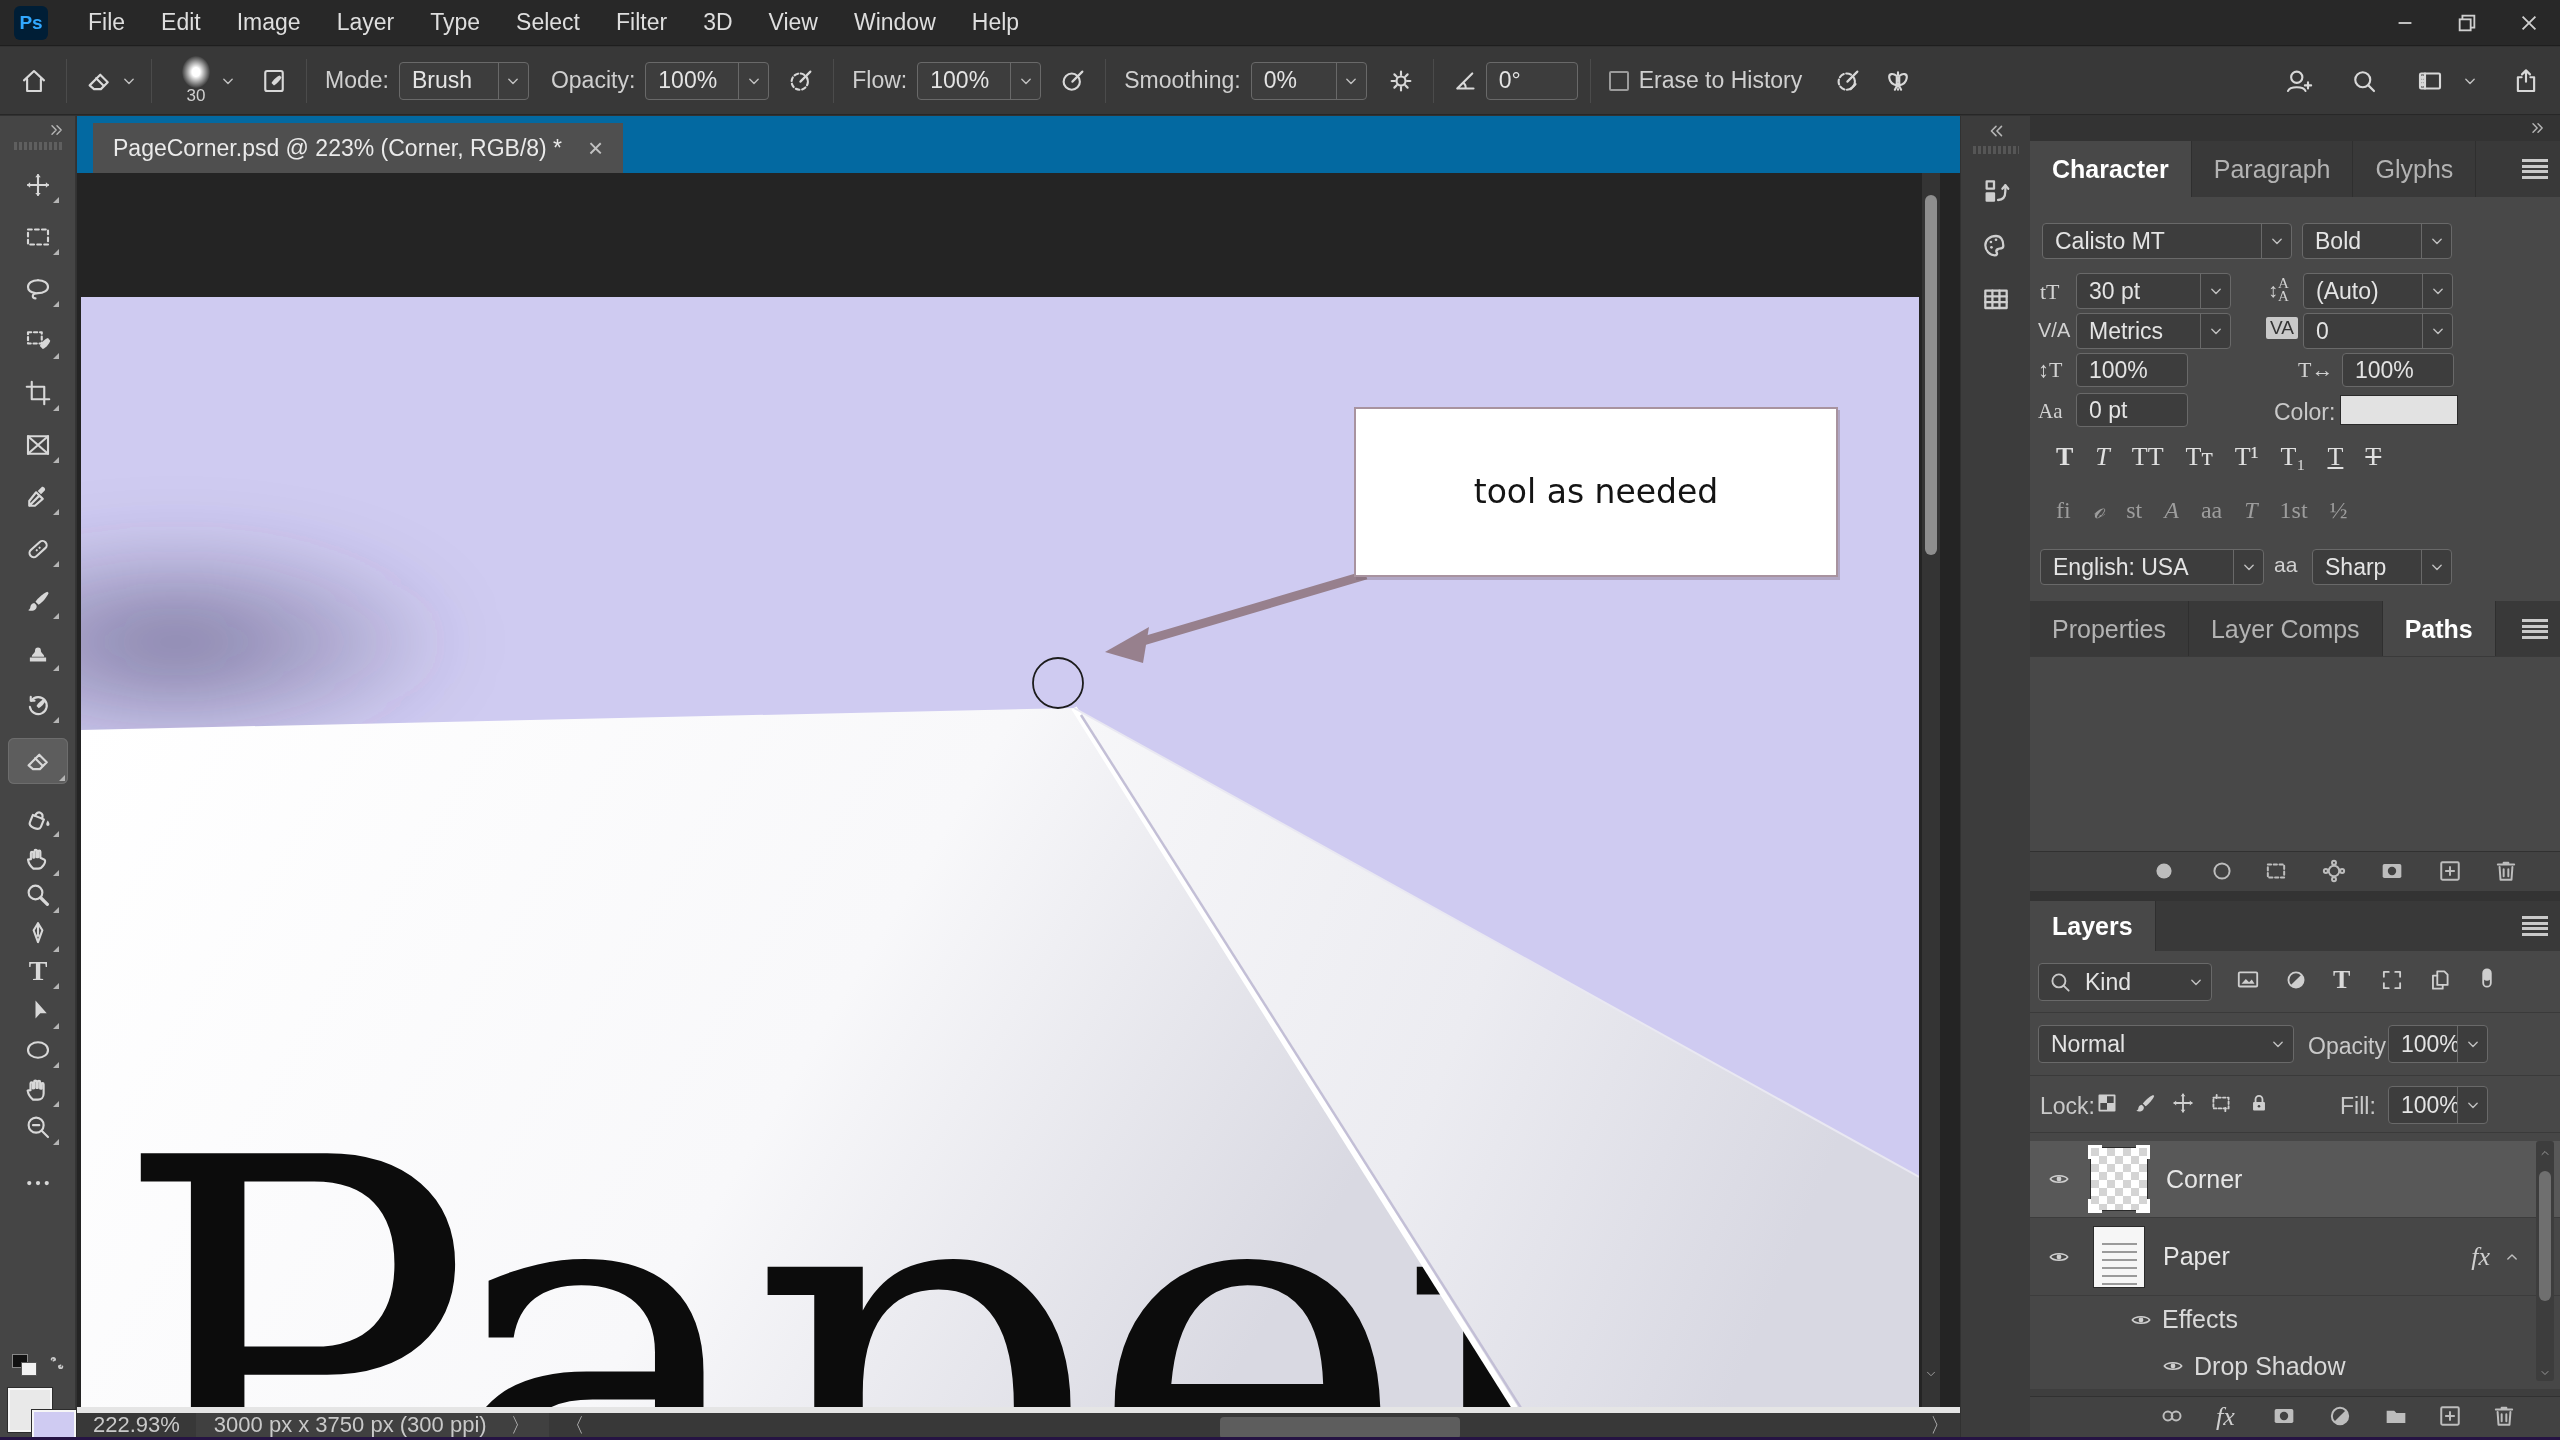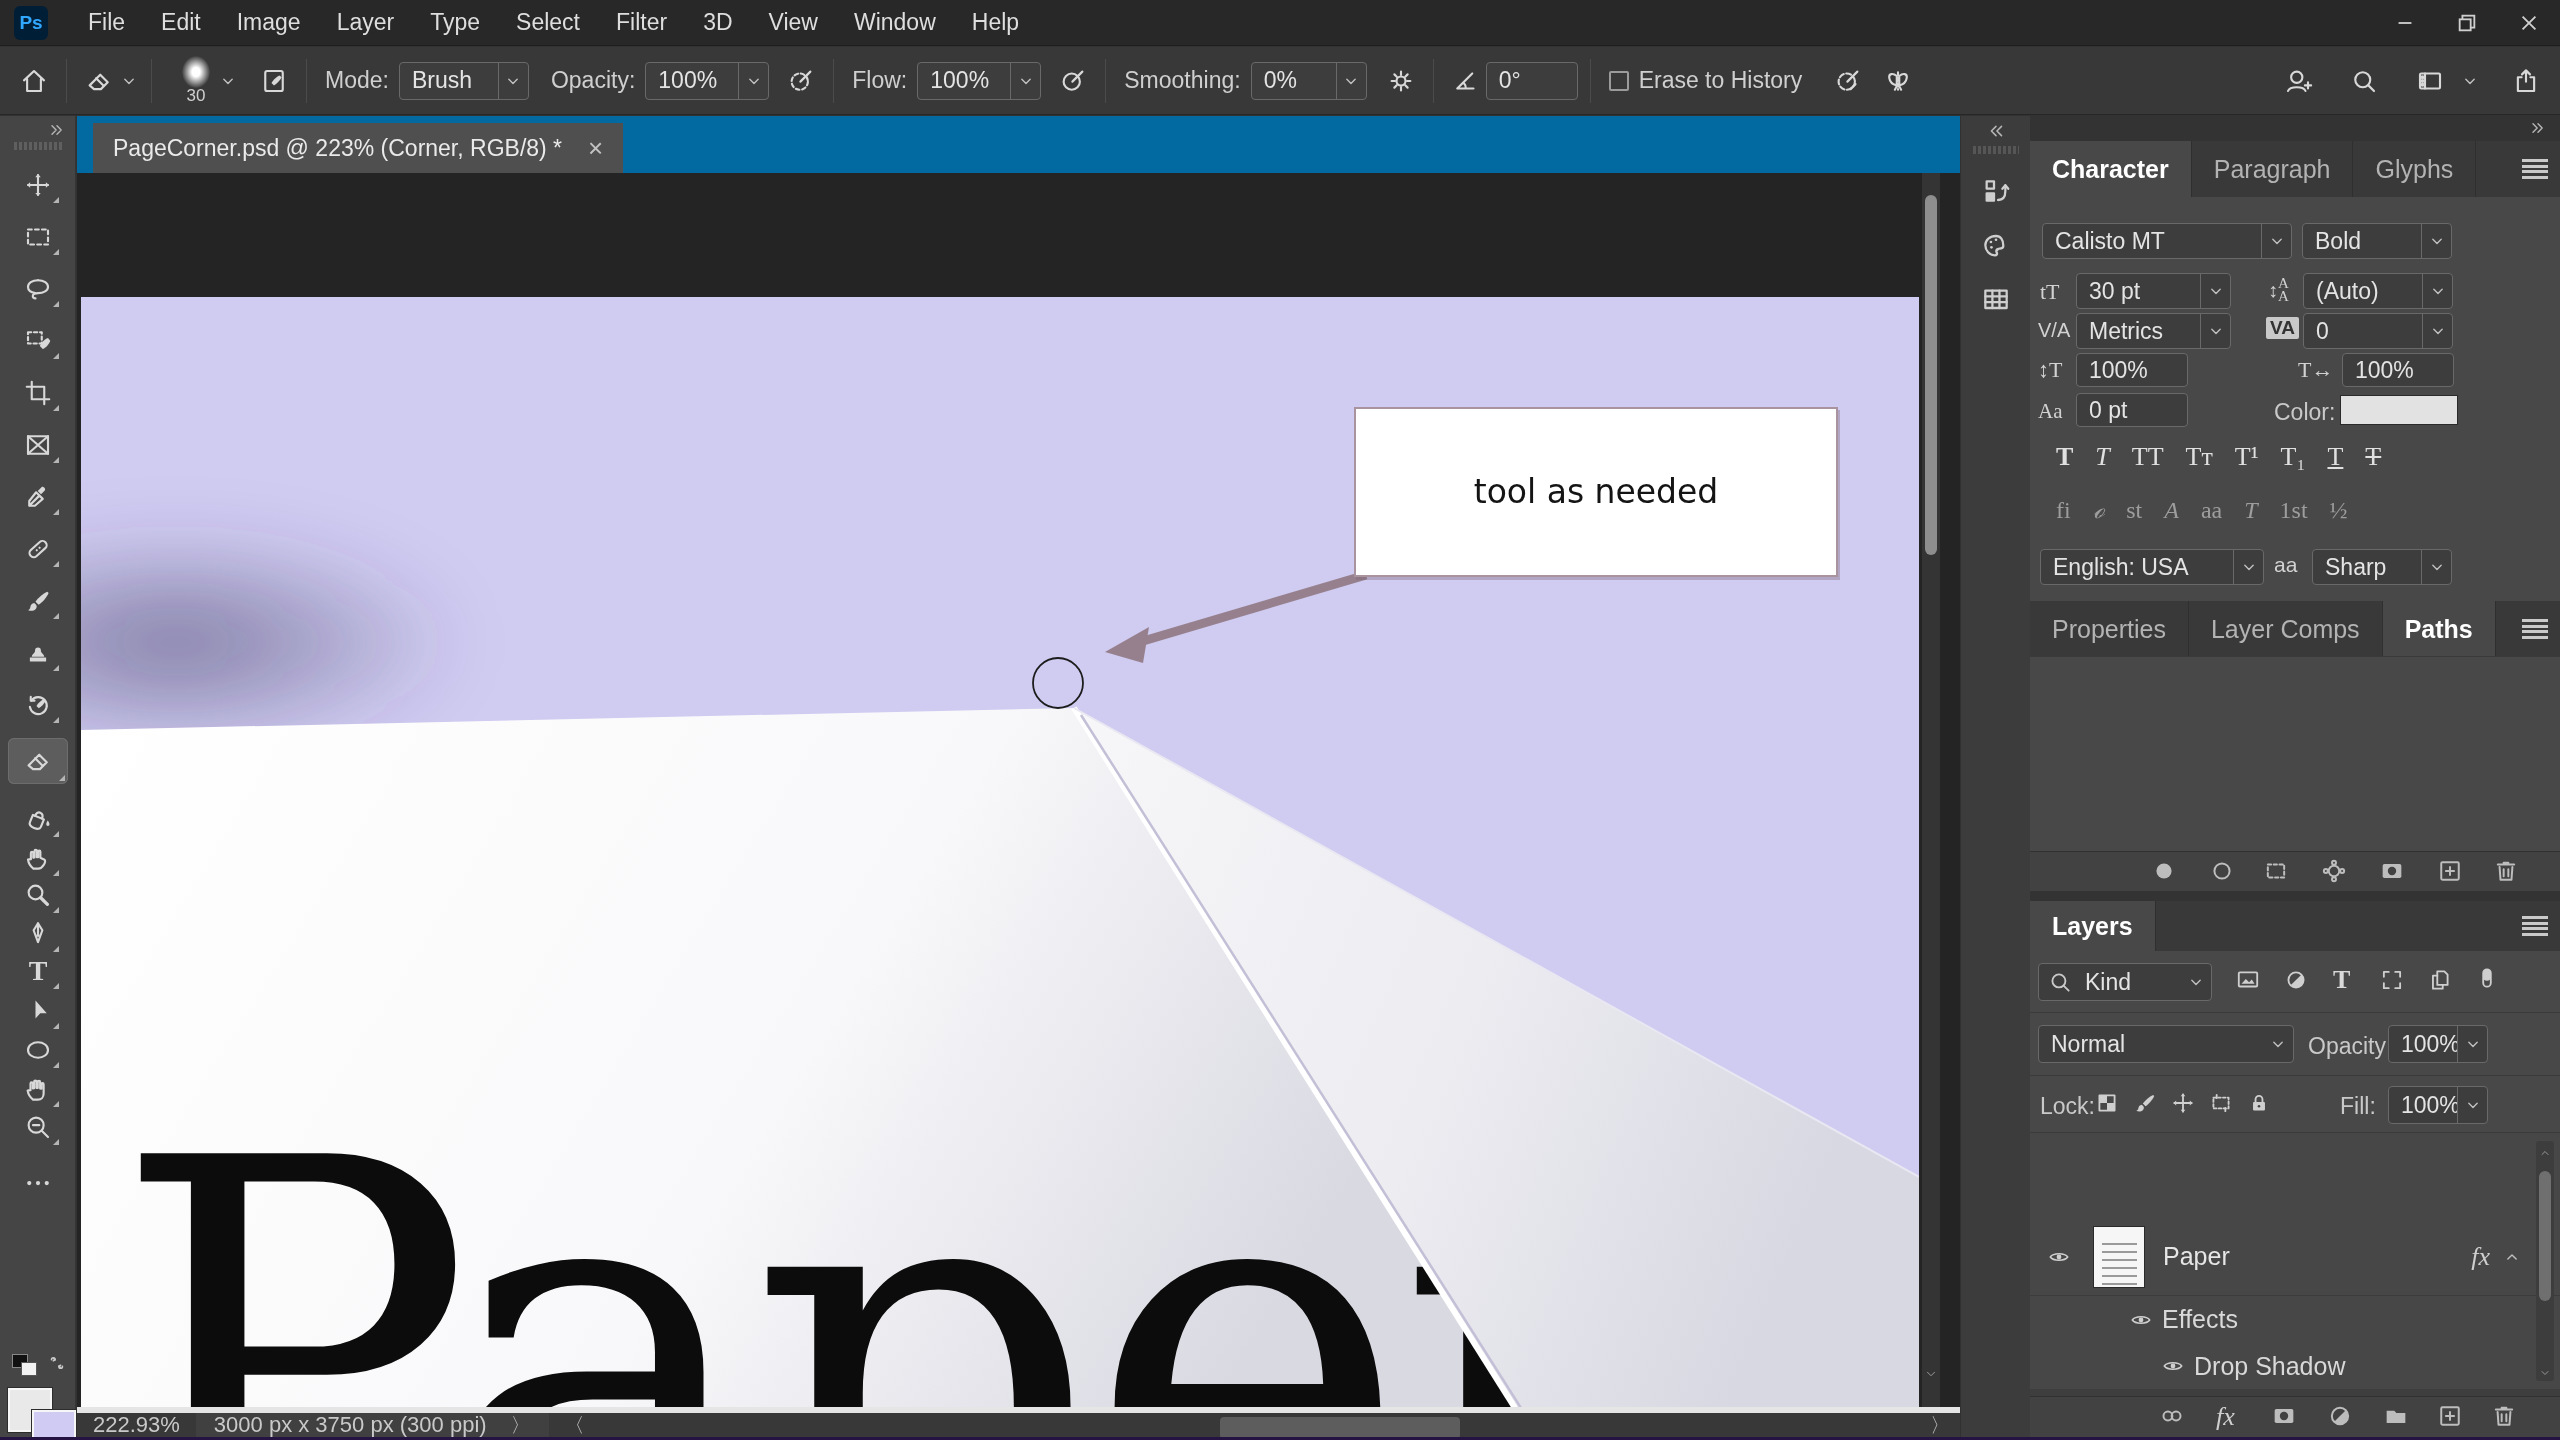--- a/index.html
+++ b/index.html
@@ -82,21 +82,21 @@
   .p-dockhead .collapse { position:absolute; right:12px; top:2px; color:#b5b5b5; width:20px; height:20px; }
   .tabsrow { position:absolute; left:0; width:100%; height:56px; background:#393939; display:flex; align-items:stretch; }
   .ptab { padding:0 22px; display:flex; align-items:center; font-size:25px; color:#b3b3b3; border-right:1px solid #2f2f2f; }
   .ptab.active { background:#484848; color:#ffffff; font-weight:bold; }
   .hamb { position:absolute; right:12px; top:18px; width:26px; height:20px; display:flex; flex-direction:column; justify-content:space-between; }
   .hamb i { display:block; height:3px; background:#c9c9c9; }
 
   .char-body { position:absolute; left:0; top:81px; width:100%; height:404px; background:#484848; }
   .cb-icon { position:absolute; color:#d2d2d2; font-size:22px; display:flex; align-items:center; }
   .tt-icon { font-family:"Liberation Serif",serif; }
-  .va-box { background:#c9c9c9; color:#333; padding:0 4px; font-weight:bold; border-radius:2px; font-size:19px; }
+  .va-box { background:#c9c9c9; color:#333; padding:0 4px; font-weight:normal; border-radius:2px; font-size:19px; }
   .color-swatch { position:absolute; background:#e2e2e2; border:1px solid #2b2b2b; }
   .tbtn-row { position:absolute; display:flex; gap:22px; font-family:"Liberation Serif",serif; color:#e0e0e0; font-size:26px; align-items:baseline; }
   .tbtn-row.dim { color:#9d9d9d; }
   .tbtn { position:relative; line-height:26px; }
 
   .paths-body { position:absolute; left:0; top:540px; width:100%; height:195px; background:#484848; border-top:1px solid #3a3a3a; }
   .pbar { position:absolute; left:0; top:735px; width:100%; height:40px; background:#424242; border-top:1px solid #313131; }
   .pbar-icon { position:absolute; top:5px; width:30px; height:30px; color:#bdbdbd; }
   .pbar-icon svg { width:28px; height:28px; }
   .p-gap { position:absolute; left:0; top:775px; width:100%; height:10px; background:#333333; }
@@ -898,20 +898,33 @@
             <span class="chev">
               <svg viewBox="0 0 24 24" fill="none" stroke="currentColor" stroke-width="1.7" stroke-linecap="round" stroke-linejoin="round">
                 <path d="M7 10l5 5 5-5"></path>
               </svg>
             </span>
           </span>
       </div>
     </div>
 
     <div class="layers-list">
+      <div class="lrow selected" style="top:8px;height:77px">
+        <span class="eye"><svg viewBox="0 0 24 24" fill="none" stroke="currentColor" stroke-width="1.7" stroke-linecap="round" stroke-linejoin="round">
+              <path d="M2.5 12c3.2-4.6 15.8-4.6 19 0-3.2 4.6-15.8 4.6-19 0z"></path>
+              <circle cx="12" cy="12" r="2.6" fill="currentColor" stroke="none"></circle>
+            </svg></span>
+        <div class="thumb-corner">
+          <span class="br" style="left:-3px;top:-3px;border-right:none;border-bottom:none"></span>
+          <span class="br" style="right:-3px;top:-3px;border-left:none;border-bottom:none"></span>
+          <span class="br" style="left:-3px;bottom:-3px;border-right:none;border-top:none"></span>
+          <span class="br" style="right:-3px;bottom:-3px;border-left:none;border-top:none"></span>
+        </div>
+        <span class="lname">Corner</span>
+      </div>
       <div class="lrow" style="top:85px;height:78px">
         <span class="eye"><svg viewBox="0 0 24 24" fill="none" stroke="currentColor" stroke-width="1.7" stroke-linecap="round" stroke-linejoin="round">
               <path d="M2.5 12c3.2-4.6 15.8-4.6 19 0-3.2 4.6-15.8 4.6-19 0z"></path>
               <circle cx="12" cy="12" r="2.6" fill="currentColor" stroke="none"></circle>
             </svg></span>
         <div class="thumb-paper"></div>
         <span class="lname">Paper</span>
         <span class="fx-lab" style="position:absolute;right:70px">fx</span>
         <span class="chev" style="position:absolute;right:38px">
             <svg viewBox="0 0 24 24" fill="none" stroke="currentColor" stroke-width="1.7" stroke-linecap="round" stroke-linejoin="round">

